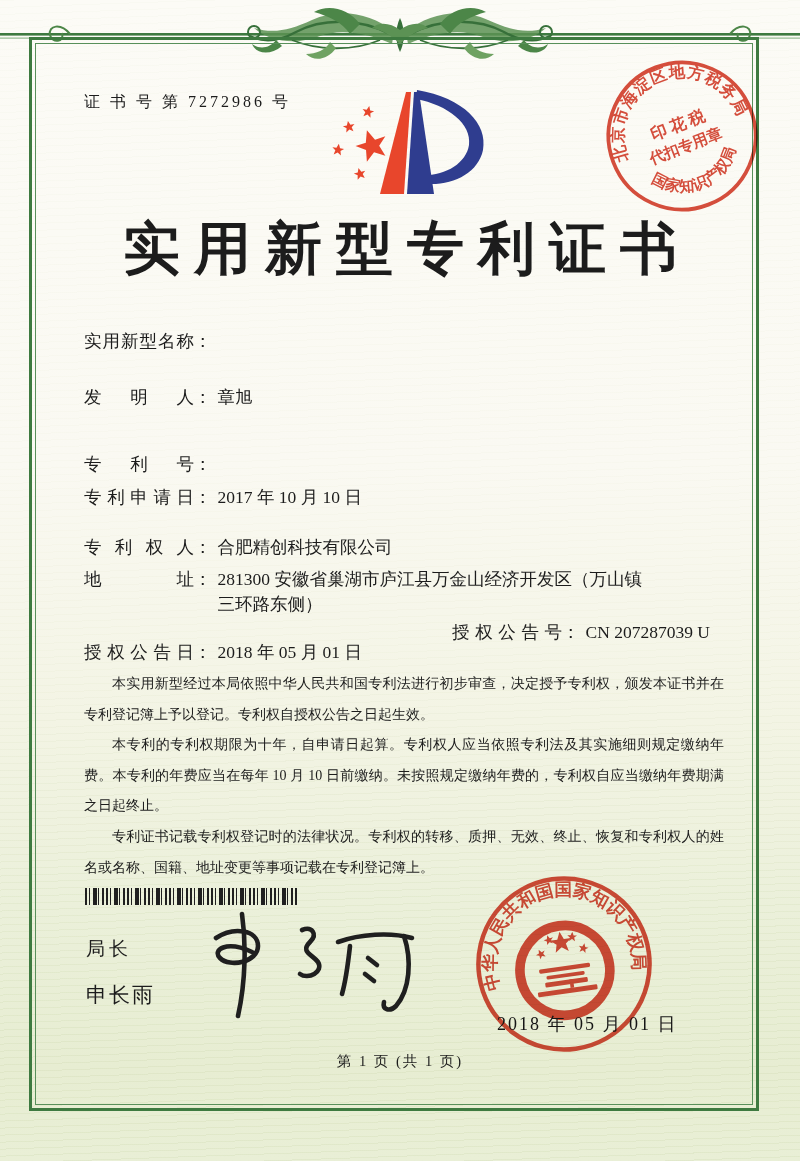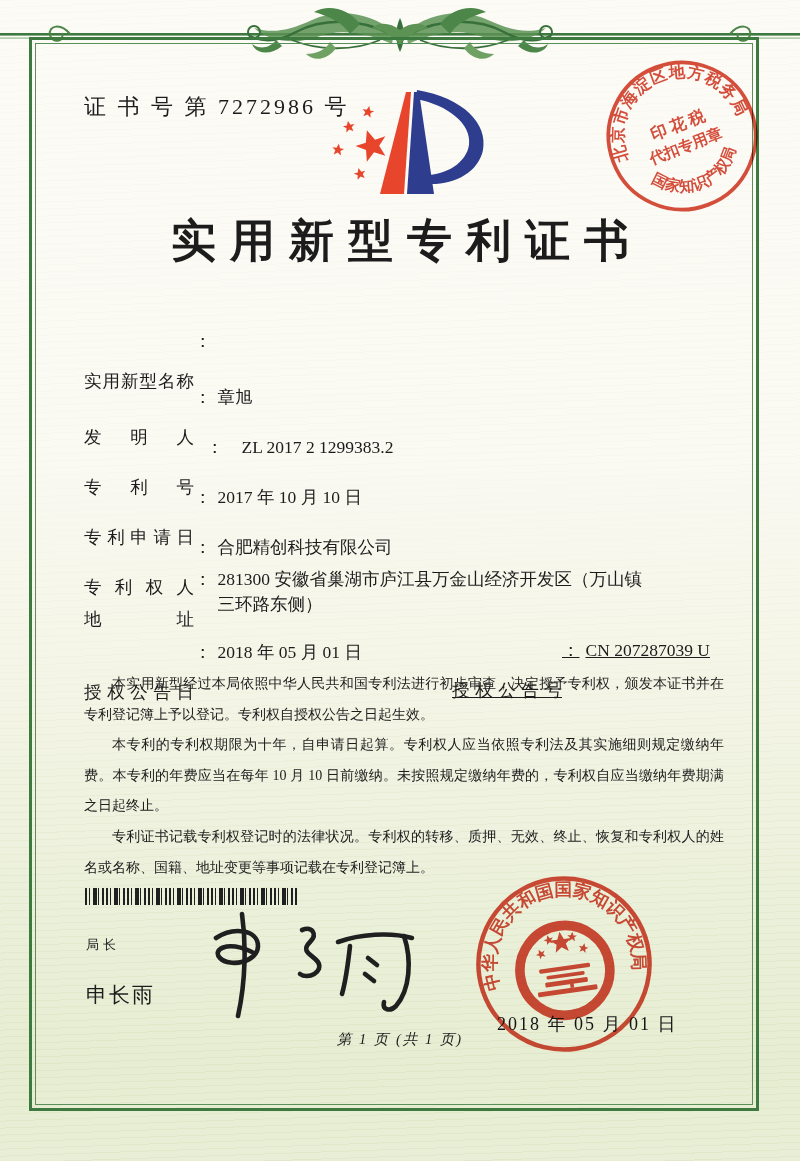--- a/index.html
+++ b/index.html
@@ -12,58 +12,58 @@
   .texture{position:absolute;inset:0;pointer-events:none;z-index:1;
     background:repeating-linear-gradient(178deg,rgba(146,168,88,0.085) 0 1px,rgba(255,255,255,0) 1px 7px);
     mask-image:linear-gradient(180deg,rgba(0,0,0,.25) 0%,rgba(0,0,0,.3) 55%,rgba(0,0,0,.85) 75%,#000 100%);
     -webkit-mask-image:linear-gradient(180deg,rgba(0,0,0,.25) 0%,rgba(0,0,0,.3) 55%,rgba(0,0,0,.85) 75%,#000 100%);
   }
   .band-top{position:absolute;left:0;top:0;width:800px;height:72px;z-index:2;}
   .frame{position:absolute;left:29px;top:37px;width:724px;height:1068px;border:3px solid #3e7a40;z-index:2;}
   .frame-inner{position:absolute;inset:3px;border:1px solid #58905a;}
   .content{position:absolute;inset:0;z-index:3;}
 
-  .cert-no{position:absolute;left:84px;top:92px;font-size:22px;letter-spacing:3px;}
+  .cert-no{position:absolute;left:84px;top:92px;font-size:16px;letter-spacing:3px;}
   .doc-title{position:absolute;left:0;right:0;top:211px;text-align:center;
-    font-size:45px;font-weight:900;letter-spacing:14px;text-indent:14px;}
+    font-size:57px;font-weight:900;letter-spacing:14px;text-indent:14px;}
 
   .field-row{position:absolute;left:84px;display:flex;align-items:flex-start;font-size:17.5px;line-height:25px;}
-  .f-label{display:inline-block;width:110px;text-align:justify;text-align-last:justify;white-space:nowrap;margin-top:40px;}
+  .f-label{display:inline-block;width:110px;text-align:justify;text-align-last:justify;white-space:nowrap;}
   .f-colon{display:inline-block;margin-right:6px;}
   .f-value{display:inline-block;}
   .row-name{top:329px;}
   .row-inventor{top:385px;}
-  .row-patentno{top:435px;gap:12px;}
+  .row-patentno{top:452px;}
   .row-filing{top:485px;justify-content:space-between;}
   .row-patentee{top:535px;justify-content:flex-end;}
   .row-address{top:567px;}
   .row-address .f-value{width:438px;}
   .row-grantdate{top:640px;}
-  .row-grantno{top:638px;left:452px;text-decoration:underline;}
+  .row-grantno{top:620px;left:452px;}
 
   .paras{position:absolute;left:84px;top:669px;width:640px;font-size:14px;line-height:30.6px;text-align:justify;}
   .paras p{margin:0;text-indent:2em;}
 
   .barcode{position:absolute;left:85px;top:888px;width:214px;height:17px;
     background-image:repeating-linear-gradient(90deg,
       #202020 0 2px,transparent 2px 4px,
       #202020 4px 5px,transparent 5px 8px,
       #202020 8px 12px,transparent 12px 13px,
       #202020 13px 14px,transparent 14px 17px,
       #202020 17px 19px,transparent 19px 21px);}
-  .sig-title{position:absolute;left:86px;top:936px;font-size:13px;letter-spacing:4px;}
+  .sig-title{position:absolute;left:86px;top:936px;font-size:19px;letter-spacing:4px;}
   .sig-name{position:absolute;left:86px;top:981px;font-size:21px;letter-spacing:2px;}
   .signature{position:absolute;left:200px;top:908px;z-index:4;}
 
   .seal{position:absolute;mix-blend-mode:multiply;}
   .seal-top{left:598px;top:52px;width:168px;height:168px;z-index:5;}
   .seal-bottom{left:472px;top:872px;width:184px;height:184px;z-index:4;}
   .seal-date{position:absolute;left:497px;top:1012px;font-size:18px;letter-spacing:2px;z-index:6;color:#151515;}
 
-  .page-footer{position:absolute;left:0;right:0;top:1030px;text-align:center;font-size:14.5px;letter-spacing:2px;font-style:italic;}
+  .page-footer{position:absolute;left:0;right:0;top:1052px;text-align:center;font-size:14.5px;letter-spacing:2px;}
 </style>
 </head>
 <body>
 
 <div class="sheet">
 
   <div class="texture"></div>
 
   <svg class="band-top" viewBox="0 0 800 72" aria-hidden="true">
     <rect x="0" y="33" width="800" height="2.6" fill="#3e7a40"></rect>
@@ -122,21 +122,20 @@
         <span class="f-colon">：</span>
     </div>
     <div class="field-row row-inventor">
       <span class="f-label">发明人</span>
         <span class="f-colon">：</span>
       <span class="f-value">章旭</span>
     </div>
     <div class="field-row row-patentno">
       <span class="f-label">专利号</span>
         <span class="f-colon">：</span>
-      <span class="f-value">ZL 2017 2 1299383.2</span>
     </div>
     <div class="field-row row-filing">
       <span class="f-label">专利申请日</span>
         <span class="f-colon">：</span>
       <span class="f-value">2017 年 10 月 10 日</span>
     </div>
     <div class="field-row row-patentee">
       <span class="f-label">专利权人</span>
         <span class="f-colon">：</span>
       <span class="f-value">合肥精创科技有限公司</span>

